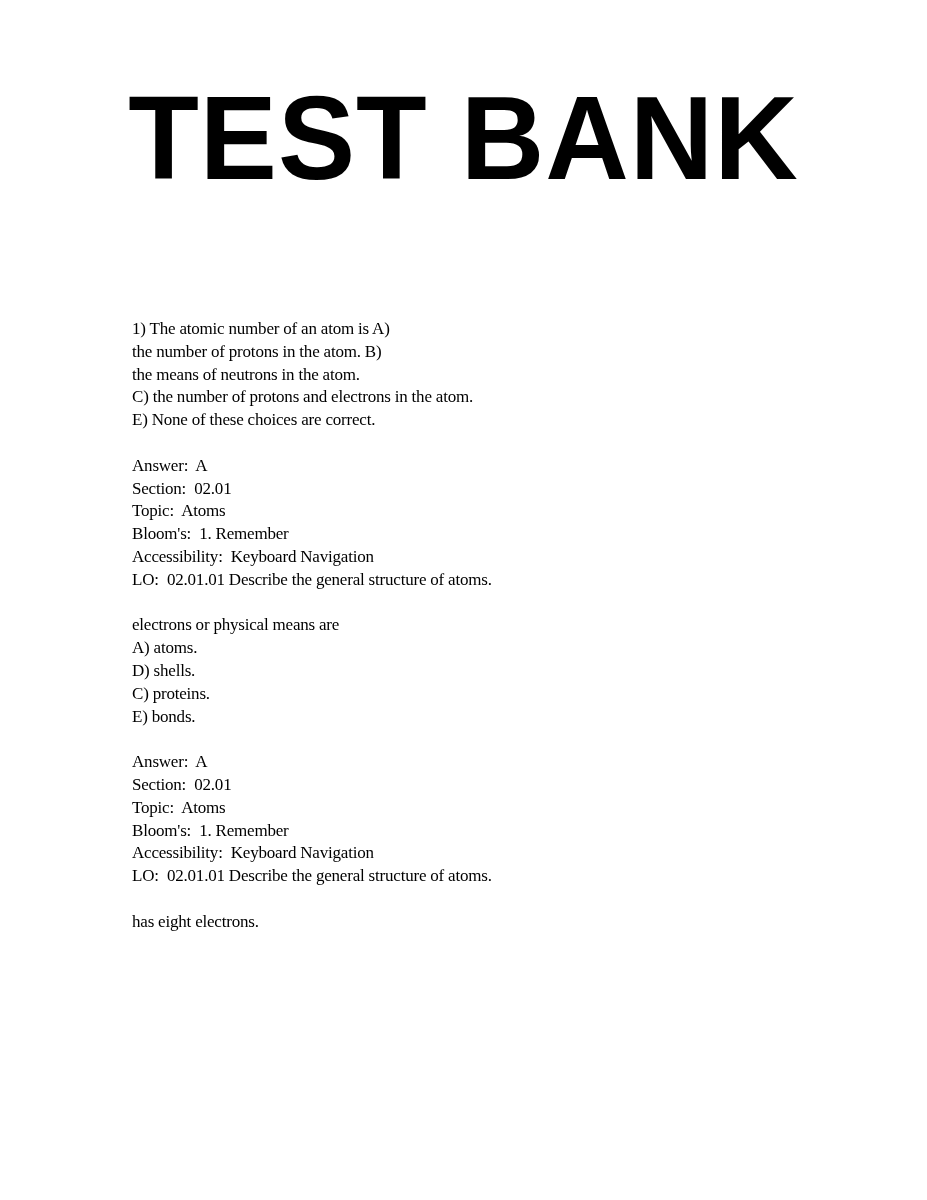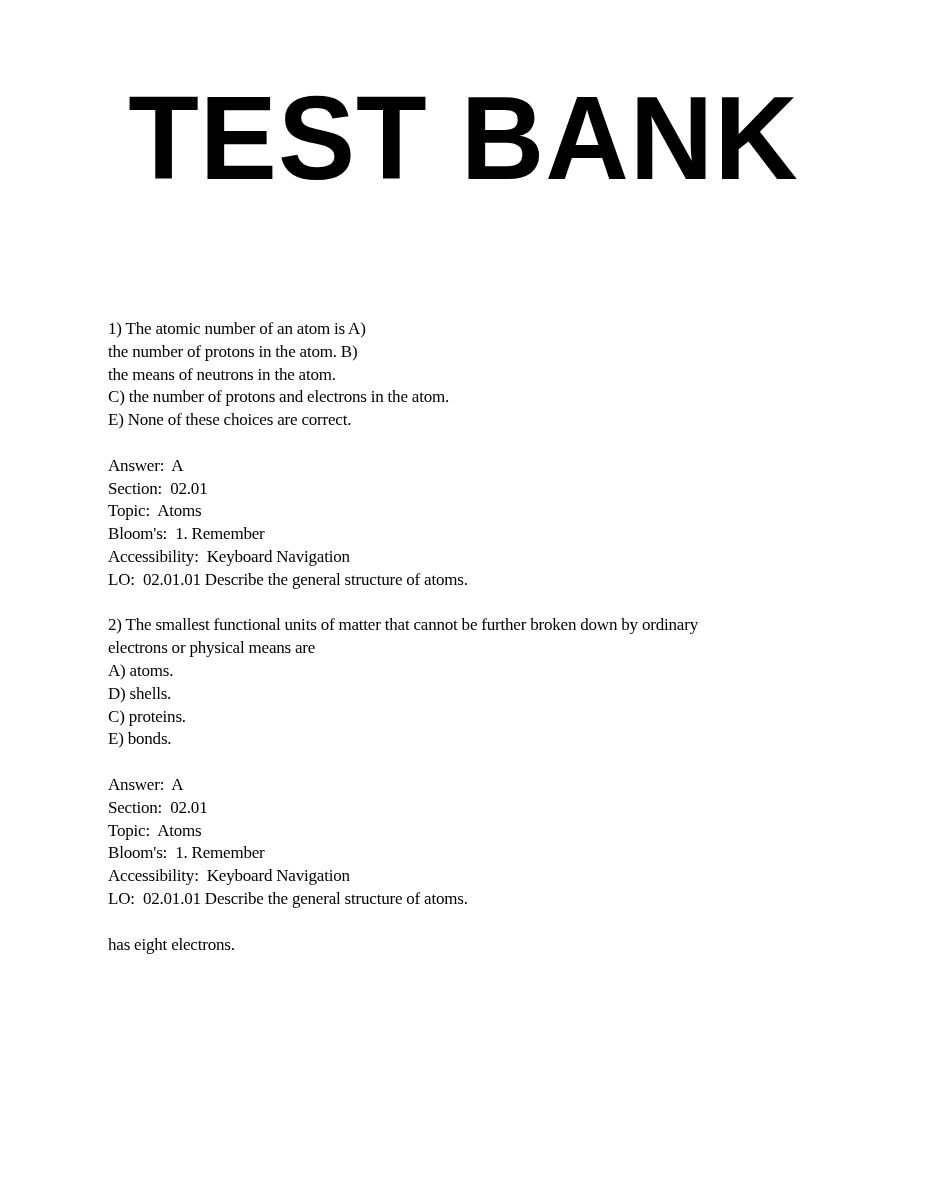--- a/index.html
+++ b/index.html
@@ -8,21 +8,21 @@
       position: absolute; left: 0; top: 78px; width: 927px; text-align: center;
       font-family: "Liberation Sans", sans-serif; font-weight: bold;
       font-size: 118px; line-height: 120px; letter-spacing: 1px; color: #000;
       transform: scaleX(0.98);
     }
     .content {
       position: absolute; left: 108px; top: 318px; width: 720px;
       font-family: "Liberation Serif", serif; font-size: 17px; line-height: 22.8px;
       letter-spacing: -0.2px;
     }
-    .line { white-space: pre; height: 22.8px; }
+    .line { white-space: pre; height: 22.8px; margin-left: 24px; }
     .gap { height: 22.8px; }
   </style>
 </head>
 <body>
 
 <div class="title">TEST BANK</div>
 
 <div class="content">
 
   <div>
@@ -35,21 +35,20 @@
     <div class="line">Answer:  A</div>
     <div class="line">Section:  02.01</div>
     <div class="line">Topic:  Atoms</div>
     <div class="line">Bloom's:  1. Remember</div>
     <div class="line">Accessibility:  Keyboard Navigation</div>
     <div class="line">LO:  02.01.01 Describe the general structure of atoms.</div>
   </div>
   <div class="gap"></div>
 
   <div>
-    <div class="line">2) The smallest functional units of matter that cannot be further broken down by ordinary</div>
     <div class="line">electrons or physical means are</div>
     <div class="line">A) atoms.</div>
     <div class="line">D) shells.</div>
     <div class="line">C) proteins.</div>
     <div class="line">E) bonds.</div>
     <div class="gap"></div>
     <div class="line">Answer:  A</div>
     <div class="line">Section:  02.01</div>
     <div class="line">Topic:  Atoms</div>
     <div class="line">Bloom's:  1. Remember</div>

